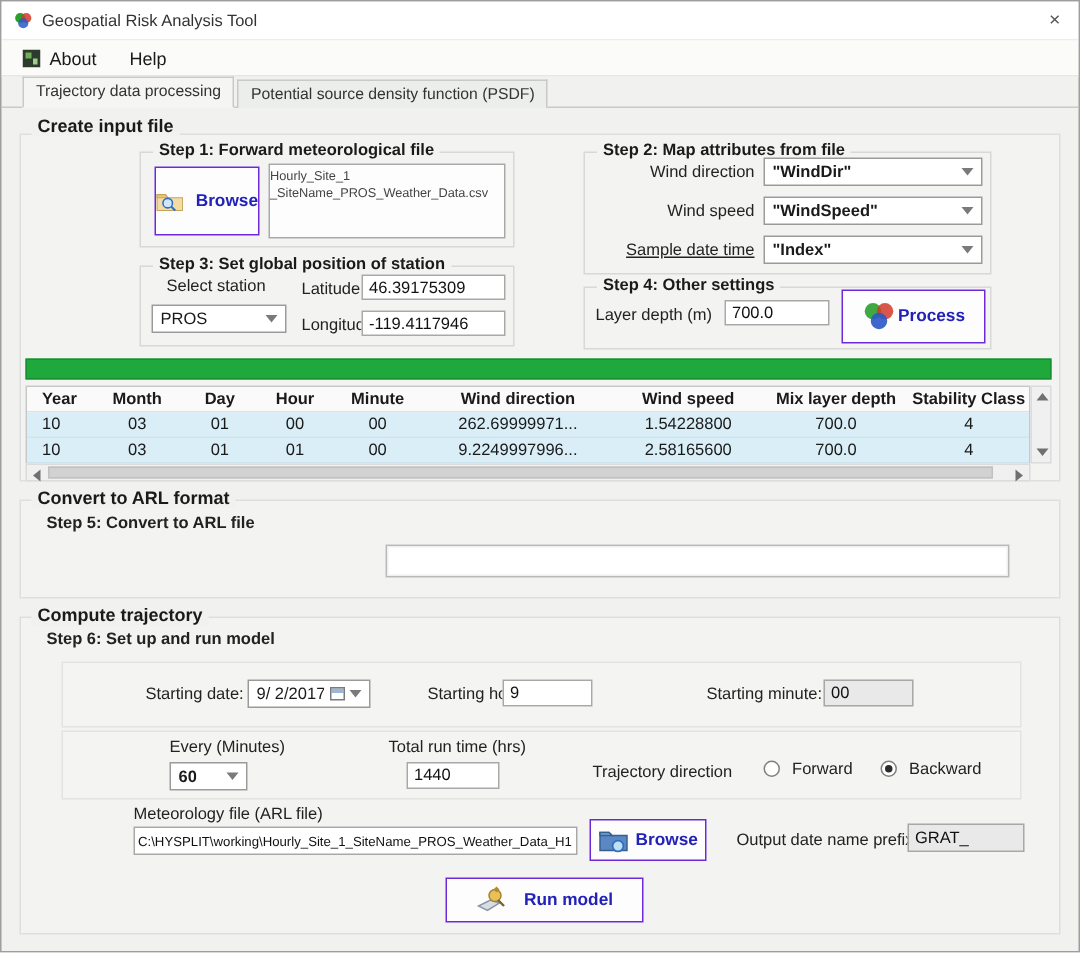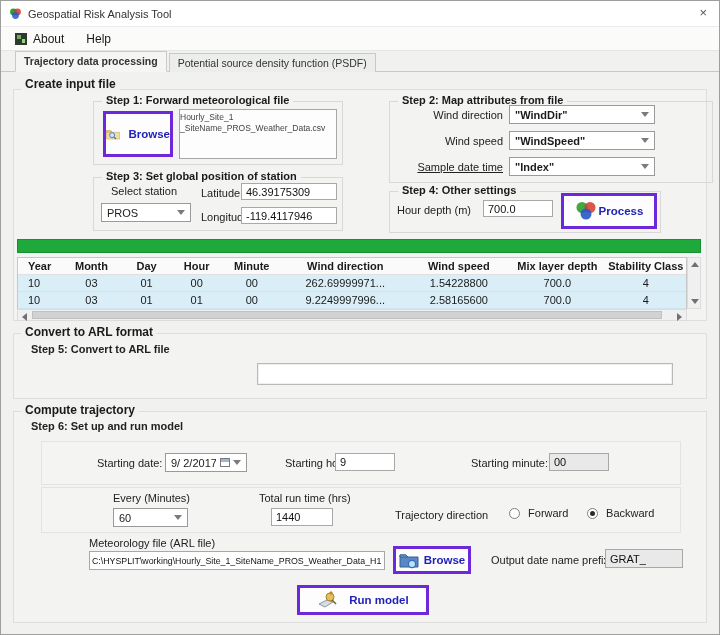--- a/index.html
+++ b/index.html
@@ -12,36 +12,36 @@
     border-bottom:1px solid #ececec; display:flex; align-items:center; padding:0 8px; gap:6px; }
   .title-text { font-size:11px; color:#333; }
   .close-btn { position:absolute; right:12px; top:4px; font-size:13px; color:#555; cursor:pointer; }
   .menubar { position:absolute; left:0; top:26px; width:100%; height:24px; background:#fbfbfa;
     border-bottom:1px solid #e6e6e6; display:flex; align-items:center; gap:22px; padding:0 14px; font-size:12px; }
   .menu-item { display:flex; align-items:center; gap:6px; cursor:pointer; }
   .tabstrip { position:absolute; left:0; top:50px; width:100%; height:21px; display:flex; align-items:flex-end; padding-left:14px; }
   .tabstrip::after { content:""; position:absolute; left:0; bottom:0; width:100%; height:1px; background:#c9c9c9; }
   .tab { position:relative; z-index:2; font-size:10.5px; padding:3px 8px 3px 8px; border:1px solid #c9c9c9;
     border-bottom:none; background:#eceeec; color:#333; margin-right:2px; cursor:pointer; }
-  .tab.active { background:#f5f6f4; border-bottom:1px solid #f5f6f4; padding-bottom:4px; font-weight:bold; }
+  .tab.active { background:#f5f6f4; border-bottom:1px solid #f5f6f4; padding-bottom:4px; font-weight:normal; }
   .group { position:absolute; border:1px solid #dedede; background:#f3f3f2; }
   .group-label { position:absolute; font-weight:bold; font-size:12px; background:#f1f1f0; padding:0 4px; }
   .fs { position:absolute; border:1px solid #d8d8d8; }
   .fs-legend { position:absolute; top:-8px; left:8px; background:#f3f3f2; font-weight:bold; font-size:11px; padding:0 4px; white-space:nowrap; }
   .lbl { position:absolute; font-size:11px; color:#222; white-space:nowrap; }
   .boldlbl { font-weight:bold; }
   .input { position:absolute; border:1px solid #a8a8a8; background:#fff; font-size:11px;
     font-family:"Liberation Sans",sans-serif; padding:1px 4px; color:#111; }
   .input.gray { background:#e9e9e9; }
   .combo { position:absolute; border:1px solid #9a9a9a; background:#fff; display:flex;
     align-items:center; justify-content:space-between; padding:0 5px; font-size:11px; cursor:pointer; }
   .combo .val { overflow:hidden; white-space:nowrap; }
   .combo .val.b { font-weight:bold; }
   .arr-down { width:0; height:0; border-left:4px solid transparent; border-right:4px solid transparent; border-top:5px solid #7a7a7a; }
-  .btn { position:absolute; border:3px solid #6d28d9; background:#fdfdfd; display:flex;
+  .btn { position:absolute; border:1px solid #6d28d9; background:#fdfdfd; display:flex;
     align-items:center; justify-content:center; gap:8px; cursor:pointer; }
   .btn .btn-text { color:#2222b8; font-weight:bold; font-size:11.5px; }
   .progressbar-full { position:absolute; background:#1fa83c; border:1px solid #179031; }
   .progress-empty { position:absolute; background:#fff; border:1px solid #b9b9b9; box-shadow:inset 0 0 0 1px #efefef; }
   .tbl { position:absolute; background:#fff; border:1px solid #c7c7c7; }
   .trow { display:grid; grid-template-columns:6.5% 9% 7.5% 7.5% 9% 19% 15% 14.5% 12%; height:17px; align-items:center; }
   .trow.thead { background:#fafafa; font-weight:bold; border-bottom:1px solid #e0e0e0; }
   .trow.data { background:#d9eef7; border-bottom:1px solid #cfe4ee; }
   .tcell { text-align:center; font-size:11px; overflow:hidden; white-space:nowrap; }
   .tcell:first-child { text-align:left; padding-left:10px; }
@@ -117,21 +117,21 @@
   <span class="lbl" style="left:110px; top:184px;">Select station</span>
   <div class="combo" style="left:100px; top:202px; width:90px; height:19px;">
     <span class="val">PROS</span>
     <span class="arr-down"></span>
   </div>
   <span class="lbl" style="left:200px; top:186px;">Latitude</span>
   <input class="input" style="left: 240px; top: 182px; width: 96px; height: 17px;" readonly="" value="46.39175309">
   <span class="lbl" style="left:200px; top:210px;">Longitude</span>
   <input class="input" style="left: 240px; top: 206px; width: 96px; height: 17px;" readonly="" value="-119.4117946">
 
-  <div class="fs" style="left:388px; top:100px; width:324px; height:82px;">
+  <div class="fs" style="left:388px; top:100px; width:272px; height:82px;">
     <span class="fs-legend">Step 2: Map attributes from file</span>
   </div>
   <span class="lbl" style="left:394px; top:108px; width:108px; text-align:right;">Wind direction</span>
   <div class="combo" style="left:508px; top:104px; width:146px; height:19px;">
     <span class="val b">"WindDir"</span>
     <span class="arr-down"></span>
   </div>
   <span class="lbl" style="left:394px; top:134px; width:108px; text-align:right;">Wind speed</span>
   <div class="combo" style="left:508px; top:130px; width:146px; height:19px;">
     <span class="val b">"WindSpeed"</span>
@@ -139,21 +139,21 @@
   </div>
   <span class="lbl" style="left:394px; top:160px; width:108px; text-align:right;text-decoration:underline;">Sample date time</span>
   <div class="combo" style="left:508px; top:156px; width:146px; height:19px;">
     <span class="val b">"Index"</span>
     <span class="arr-down"></span>
   </div>
 
   <div class="fs" style="left:388px; top:190px; width:272px; height:42px;">
     <span class="fs-legend">Step 4: Other settings</span>
   </div>
-  <span class="lbl" style="left:396px; top:203px;">Hour depth (m)</span>
+  <span class="lbl" style="left:396px; top:203px;">Layer depth (m)</span>
   <input class="input" style="left: 482px; top: 199px; width: 70px; height: 17px;" readonly="" value="700.0">
   <div class="btn" style="left:560px; top:192px; width:96px; height:36px; gap:2px;">
     <svg width="22" height="20" viewBox="0 0 22 20">
       <circle cx="7" cy="6.5" r="5.5" fill="#2ca02c" opacity="0.9"></circle>
       <circle cx="15" cy="6.5" r="5.5" fill="#d23a2a" opacity="0.85"></circle>
       <circle cx="11" cy="13" r="5.5" fill="#2a58c8" opacity="0.9"></circle>
     </svg>
     <span class="btn-text">Process</span>
   </div>
 
@@ -224,21 +224,21 @@
       <span class="arr-down"></span>
     </span>
   </div>
   <span class="lbl" style="left:284px; top:456px;">Starting hour:</span>
   <input class="input" style="left: 334px; top: 452px; width: 60px; height: 18px;" readonly="" value="9">
   <span class="lbl" style="left:470px; top:456px;">Starting minute:</span>
   <input class="input gray" style="left: 548px; top: 452px; width: 60px; height: 18px;" readonly="" value="00">
 
   <div class="panel" style="left:40px; top:486px; width:640px; height:46px;"></div>
   <span class="lbl" style="left:112px; top:491px;">Every (Minutes)</span>
-  <div class="combo" style="left:112px; top:507px; width:75px; height:19px;">
+  <div class="combo" style="left:112px; top:507px; width:52px; height:19px;font-weight:bold;">
     <span class="val">60</span>
     <span class="arr-down"></span>
   </div>
   <span class="lbl" style="left:258px; top:491px;">Total run time (hrs)</span>
   <input class="input" style="left: 270px; top: 507px; width: 62px; height: 18px;" readonly="" value="1440">
   <span class="lbl" style="left:394px; top:508px;">Trajectory direction</span>
   <span class="lbl" style="left:508px; top:506px;">
     <span class="radio"></span>
     <span style="margin-left:5px;">Forward</span>
   </span>

